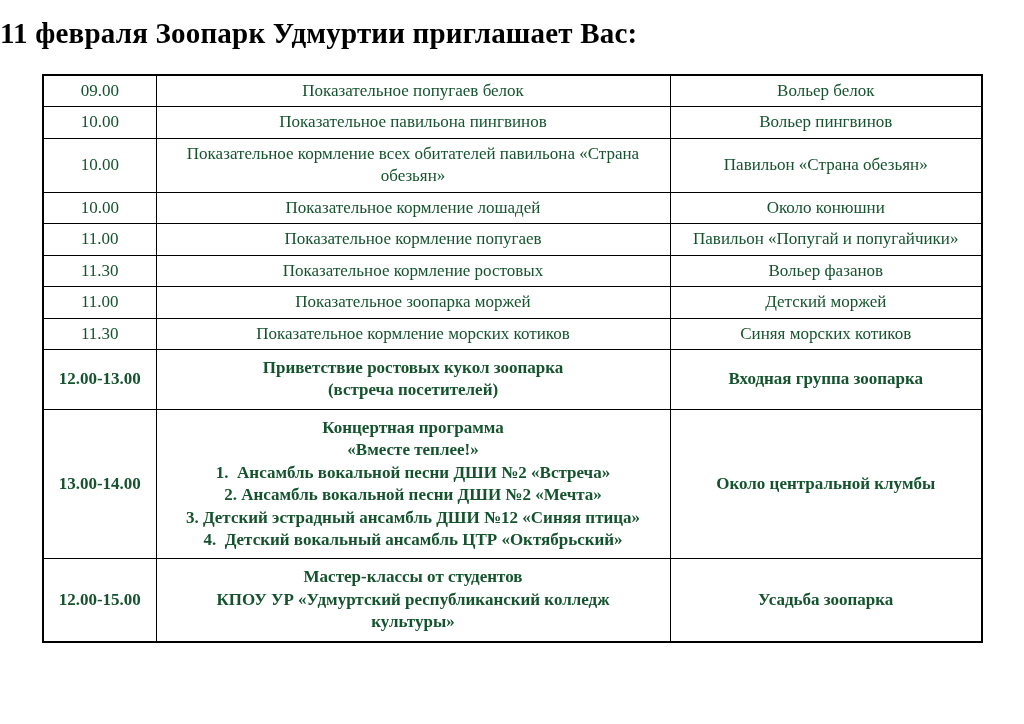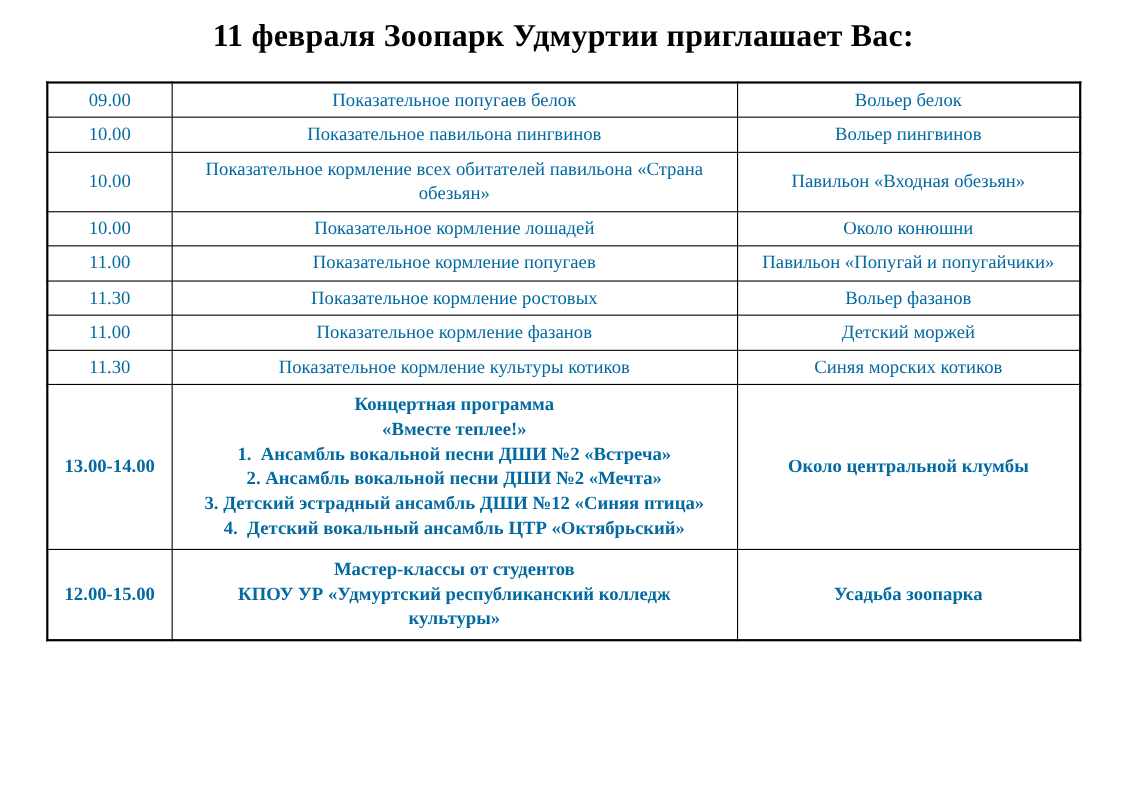--- a/index.html
+++ b/index.html
@@ -12,42 +12,42 @@
   .page {
     width: 1024px;
     height: 724px;
     background: #ffffff;
     box-sizing: border-box;
     overflow: hidden;
   }
   .page-title {
     margin: 0;
     padding-top: 17px;
-    text-align: center;
+    text-align: left;
     font-size: 29px;
     font-weight: bold;
     letter-spacing: 0.2px;
     color: #000000;
   }
   table.schedule {
     border-collapse: collapse;
     table-layout: fixed;
     margin: 24px 0 0 42px;
     width: 939px;
     border: 2px solid #000000;
   }
   table.schedule td {
     border: 1px solid #000000;
     vertical-align: middle;
     text-align: center;
     font-size: 17px;
     line-height: 1.32;
     padding: 4px 6px;
     white-space: pre-wrap;
-    color: #0369a1;
+    color: #14532d;
   }
   col.col-time     { width: 113px; }
   col.col-event    { width: 514px; }
   col.col-location { width: 312px; }
   tr.bold-row td {
     font-weight: bold;
     padding-top: 7px;
     padding-bottom: 7px;
   }
 </style>
@@ -71,46 +71,52 @@
         </tr>
         <tr>
           <td>10.00</td>
           <td>Показательное павильона пингвинов</td>
           <td>Вольер пингвинов</td>
         </tr>
         <tr>
           <td>10.00</td>
           <td>Показательное кормление всех обитателей павильона «Страна
 обезьян»</td>
-          <td>Павильон «Входная обезьян»</td>
+          <td>Павильон «Страна обезьян»</td>
         </tr>
         <tr>
           <td>10.00</td>
           <td>Показательное кормление лошадей</td>
           <td>Около конюшни</td>
         </tr>
         <tr>
           <td>11.00</td>
           <td>Показательное кормление попугаев</td>
           <td>Павильон «Попугай и попугайчики»</td>
         </tr>
         <tr>
           <td>11.30</td>
           <td>Показательное кормление ростовых</td>
           <td>Вольер фазанов</td>
         </tr>
         <tr>
           <td>11.00</td>
-          <td>Показательное кормление фазанов</td>
+          <td>Показательное зоопарка моржей</td>
           <td>Детский моржей</td>
         </tr>
         <tr>
           <td>11.30</td>
-          <td>Показательное кормление культуры котиков</td>
+          <td>Показательное кормление морских котиков</td>
           <td>Синяя морских котиков</td>
+        </tr>
+        <tr class="bold-row">
+          <td>12.00-13.00</td>
+          <td>Приветствие ростовых кукол зоопарка
+(встреча посетителей)</td>
+          <td>Входная группа зоопарка</td>
         </tr>
         <tr class="bold-row">
           <td>13.00-14.00</td>
           <td>Концертная программа
 «Вместе теплее!»
 1.  Ансамбль вокальной песни ДШИ №2 «Встреча»
 2. Ансамбль вокальной песни ДШИ №2 «Мечта»
 3. Детский эстрадный ансамбль ДШИ №12 «Синяя птица»
 4.  Детский вокальный ансамбль ЦТР «Октябрьский»</td>
           <td>Около центральной клумбы</td>

